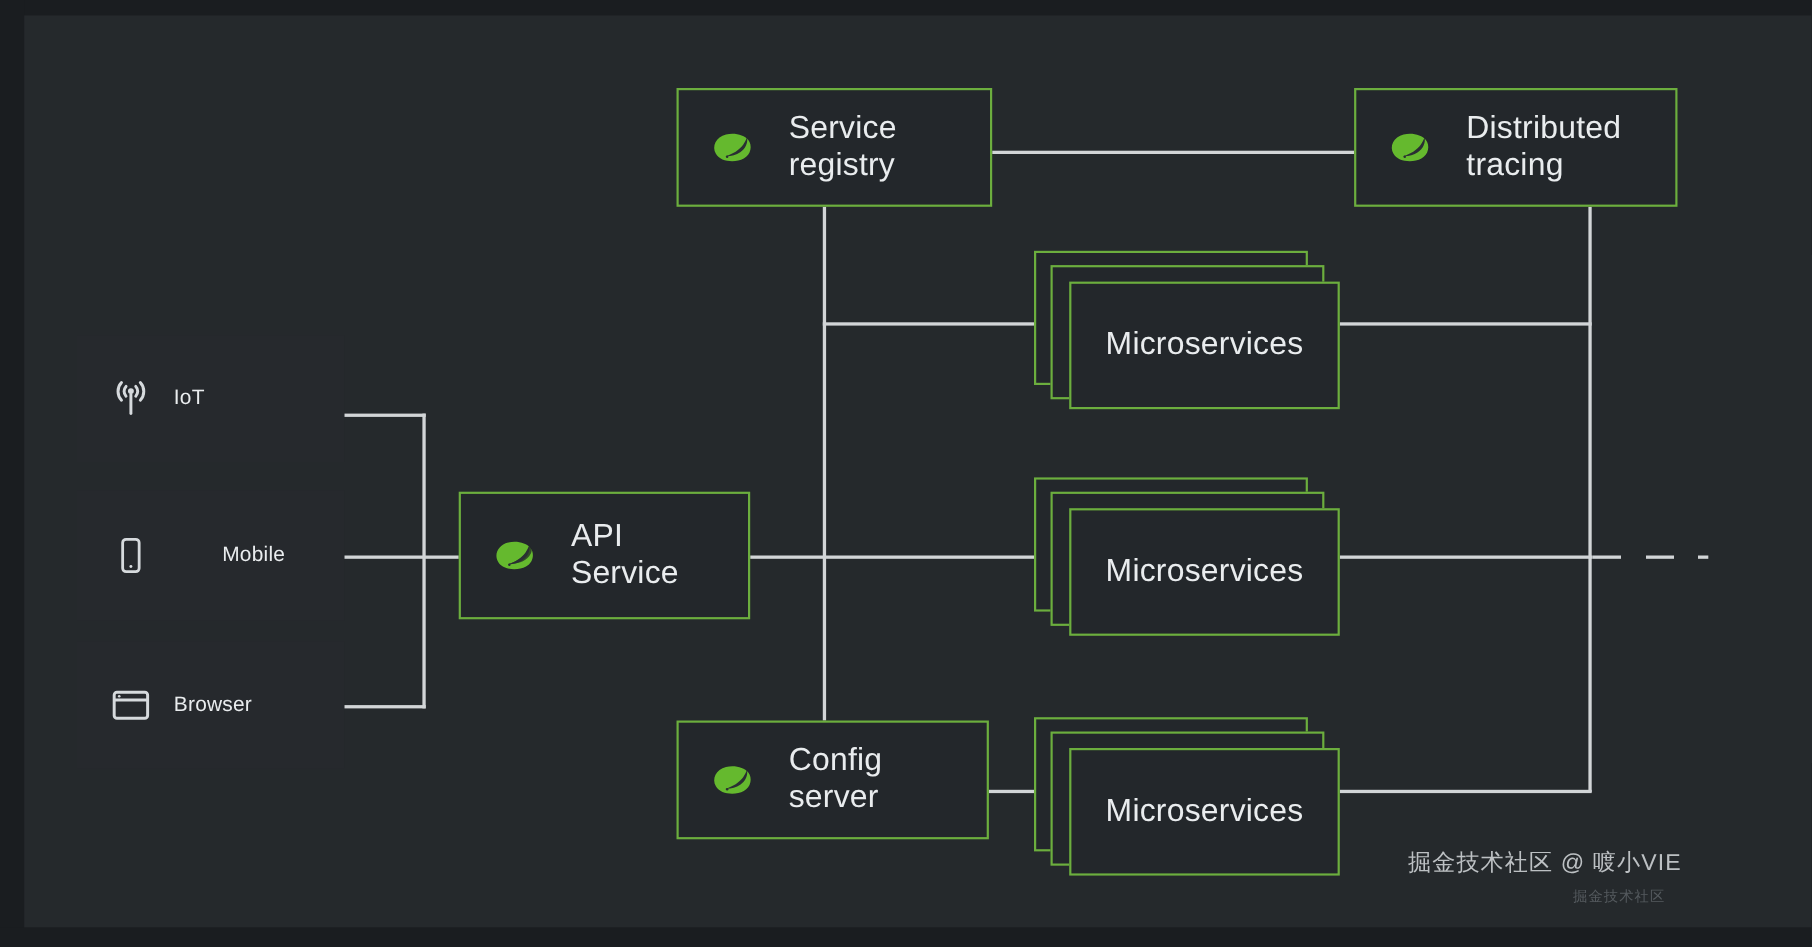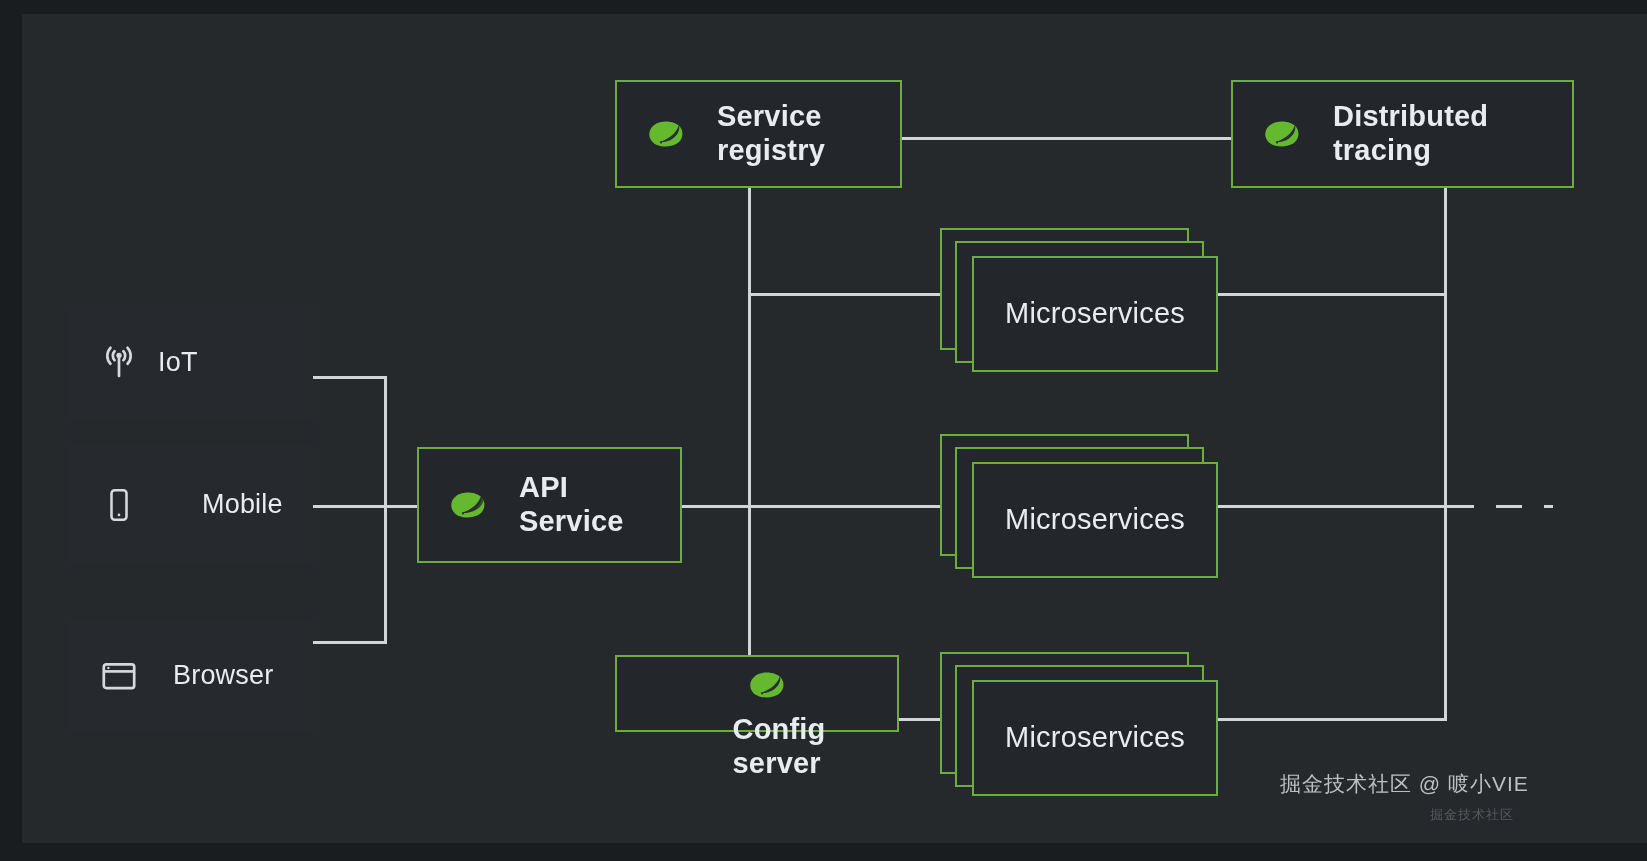--- a/index.html
+++ b/index.html
@@ -75,22 +75,22 @@
   }
 
   .node-label {
     color: #e9ecee;
     font-size: 29px;
     line-height: 1.16;
     letter-spacing: .2px;
     white-space: pre-line;
     font-weight: 400;
   }
-  .node.spring .node-label { margin-left: 22px; font-weight: bold; }
-  .node.client  .node-label { margin-left: 18px; font-size: 27px; }
+  .node.spring .node-label { margin-left: 22px; }
+  .node.client  .node-label { margin-left: 18px; font-size: 19px; }
 
   
   .spring-logo {
     width: 56px; height: 56px;
     flex: 0 0 56px;
     position: relative;
   }
 
   .client-icon {
     width: 42px; height: 42px;
@@ -183,21 +183,21 @@
   <div class="node client" style="left:70px; top:446px; width:243px; height:118px;gap:44px;">
     <span class="client-icon">
       <svg viewBox="0 0 24 24" width="36" height="36" fill="none" stroke="#d6dadd" stroke-width="1.7">
         <rect x="7" y="2.2" width="10" height="19.6" rx="2.1"></rect>
         <circle cx="12" cy="18.6" r="0.9" fill="#d6dadd" stroke="none"></circle>
       </svg>
     </span>
     <span class="node-label">Mobile</span>
   </div>
 
-  <div class="node client" style="left:70px; top:618px; width:243px; height:116px;gap:15px;">
+  <div class="node client" style="left:70px; top:583px; width:243px; height:116px;">
     <span class="client-icon">
       <svg viewBox="0 0 24 24" width="38" height="38" fill="none" stroke="#d6dadd" stroke-width="1.7">
         <rect x="2.4" y="4.6" width="19.2" height="15" rx="1.6"></rect>
         <path d="M2.4 9.1h19.2" stroke-width="1.7"></path>
         <circle cx="5.3" cy="6.9" r="0.75" fill="#d6dadd" stroke="none"></circle>
       </svg>
     </span>
     <span class="node-label">Browser</span>
   </div>
 
@@ -219,33 +219,33 @@
       <svg viewBox="0 0 64 64" width="56" height="56">
         <path d="M13.5 38.5C9 31 13.5 21 24 18.5c9-2.2 19 .5 23 5.5 4.8 6 3 15.5-4.5 19.5-9 4.8-24.5 3.5-29-5z" fill="#65b92e"></path>
         <path d="M45.8 21.6c1.2 5.5-1.5 11.5-7 15.4-4.6 3.2-10.5 4.6-15.6 4.2 7.8-2.3 14.8-6.6 18.8-12.3 1.6-2.3 2.8-4.7 3.8-7.3z" fill="#2a2f33"></path>
         <circle cx="25.2" cy="41.6" r="1.3" fill="#2a2f33"></circle>
       </svg>
     </span>
     <span class="node-label">Service
 registry</span>
   </div>
 
-  <div class="node spring" style="left:1231px; top:80px; width:343px; height:108px;">
+  <div class="node spring" style="left:1231px; top:80px; width:294px; height:108px;">
     <span class="spring-logo">
       <svg viewBox="0 0 64 64" width="56" height="56">
         <path d="M13.5 38.5C9 31 13.5 21 24 18.5c9-2.2 19 .5 23 5.5 4.8 6 3 15.5-4.5 19.5-9 4.8-24.5 3.5-29-5z" fill="#65b92e"></path>
         <path d="M45.8 21.6c1.2 5.5-1.5 11.5-7 15.4-4.6 3.2-10.5 4.6-15.6 4.2 7.8-2.3 14.8-6.6 18.8-12.3 1.6-2.3 2.8-4.7 3.8-7.3z" fill="#2a2f33"></path>
         <circle cx="25.2" cy="41.6" r="1.3" fill="#2a2f33"></circle>
       </svg>
     </span>
     <span class="node-label">Distributed
 tracing</span>
   </div>
 
-  <div class="node spring" style="left:615px; top:655px; width:284px; height:77px;flex-direction:column;">
+  <div class="node spring" style="left:615px; top:655px; width:284px; height:108px;">
     <span class="spring-logo">
       <svg viewBox="0 0 64 64" width="56" height="56">
         <path d="M13.5 38.5C9 31 13.5 21 24 18.5c9-2.2 19 .5 23 5.5 4.8 6 3 15.5-4.5 19.5-9 4.8-24.5 3.5-29-5z" fill="#65b92e"></path>
         <path d="M45.8 21.6c1.2 5.5-1.5 11.5-7 15.4-4.6 3.2-10.5 4.6-15.6 4.2 7.8-2.3 14.8-6.6 18.8-12.3 1.6-2.3 2.8-4.7 3.8-7.3z" fill="#2a2f33"></path>
         <circle cx="25.2" cy="41.6" r="1.3" fill="#2a2f33"></circle>
       </svg>
     </span>
     <span class="node-label">Config
 server</span>
   </div>

